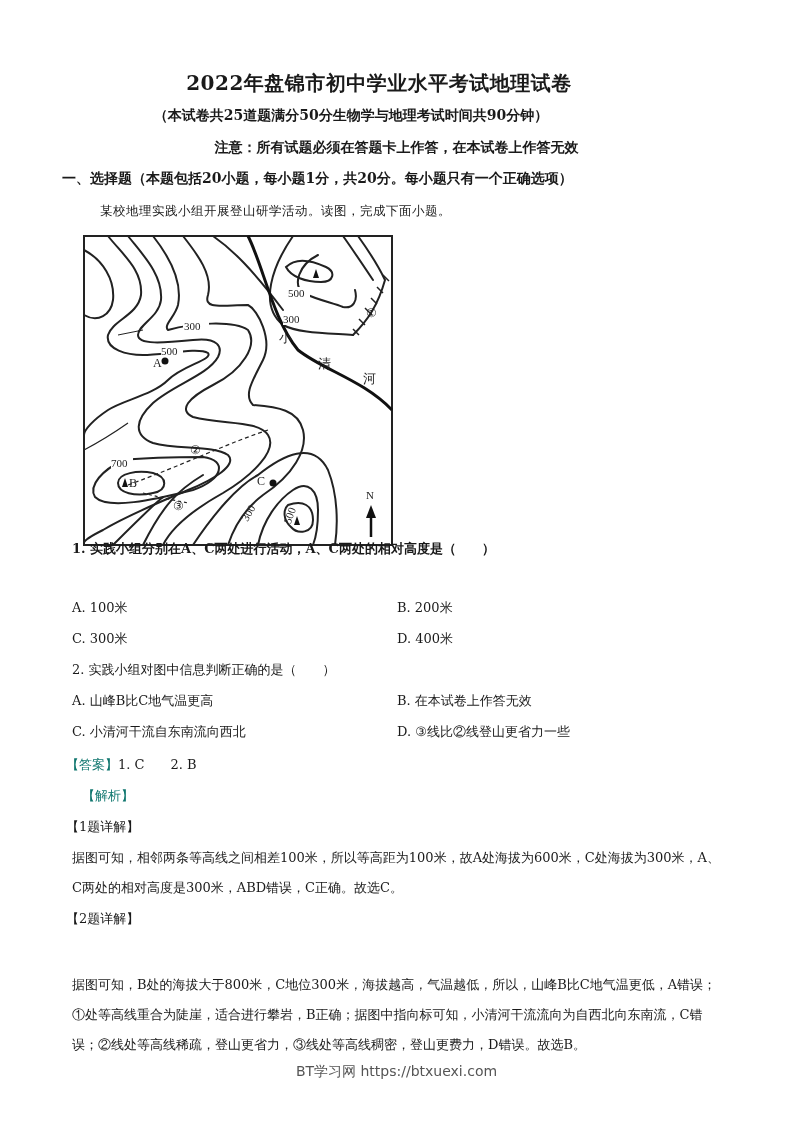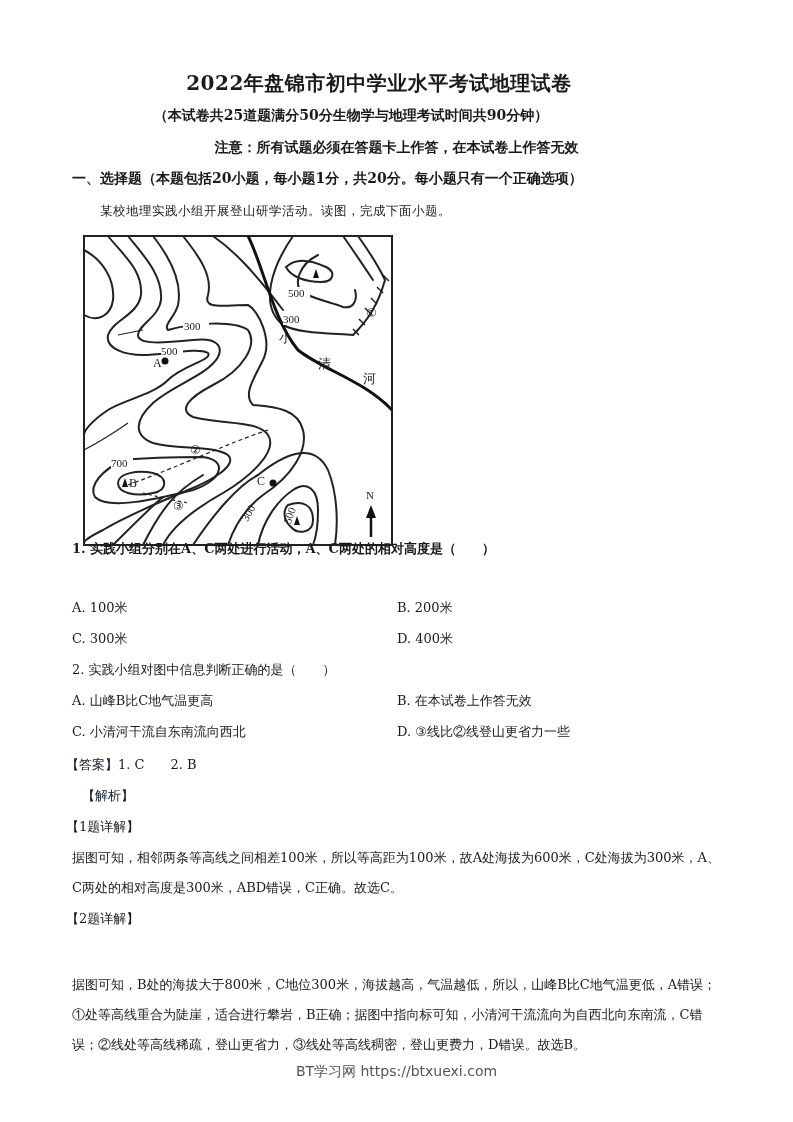--- a/index.html
+++ b/index.html
@@ -14,33 +14,33 @@
   }
   .subtitle {
     position: absolute; top: 107px; left: 0; width: 702px; text-align: center;
     font-size: 14px; font-weight: bold;
   }
   .notice {
     position: absolute; top: 139px; left: 0; width: 793px; text-align: center;
     font-size: 14px; font-weight: bold;
   }
   .section {
-    position: absolute; top: 170px; left: 62px; font-size: 14px; font-weight: bold; margin-left: 10px;
+    position: absolute; top: 170px; left: 62px; font-size: 14px; font-weight: bold;
   }
   .intro {
     position: absolute; top: 203px; left: 100px; font-size: 12.5px;
     font-family: "DejaVu Sans", "Liberation Sans", sans-serif; letter-spacing: 0.5px;
   }
   .map-wrap {
     position: absolute; top: 235px; left: 83px; width: 310px; height: 311px;
   }
   .map-wrap svg { width: 310px; height: 311px; display: block; }
   .line { position: absolute; left: 72px; font-size: 13px; white-space: nowrap; }
   .opt-right { left: 397px; }
-  .blue { color: #0f172a; }
+  .blue { color: #0f766e; }
   .para { position: absolute; left: 72px; width: 650px; font-size: 13px; line-height: 30px; }
   .footer {
     position: absolute; top: 1063px; left: 0; width: 793px; text-align: center;
     font-family: "DejaVu Sans", "Liberation Sans", sans-serif; font-size: 14px; color: #555;
   }
   .ans-gap { display: inline-block; width: 26px; }
 </style>
 </head>
 <body>
 

